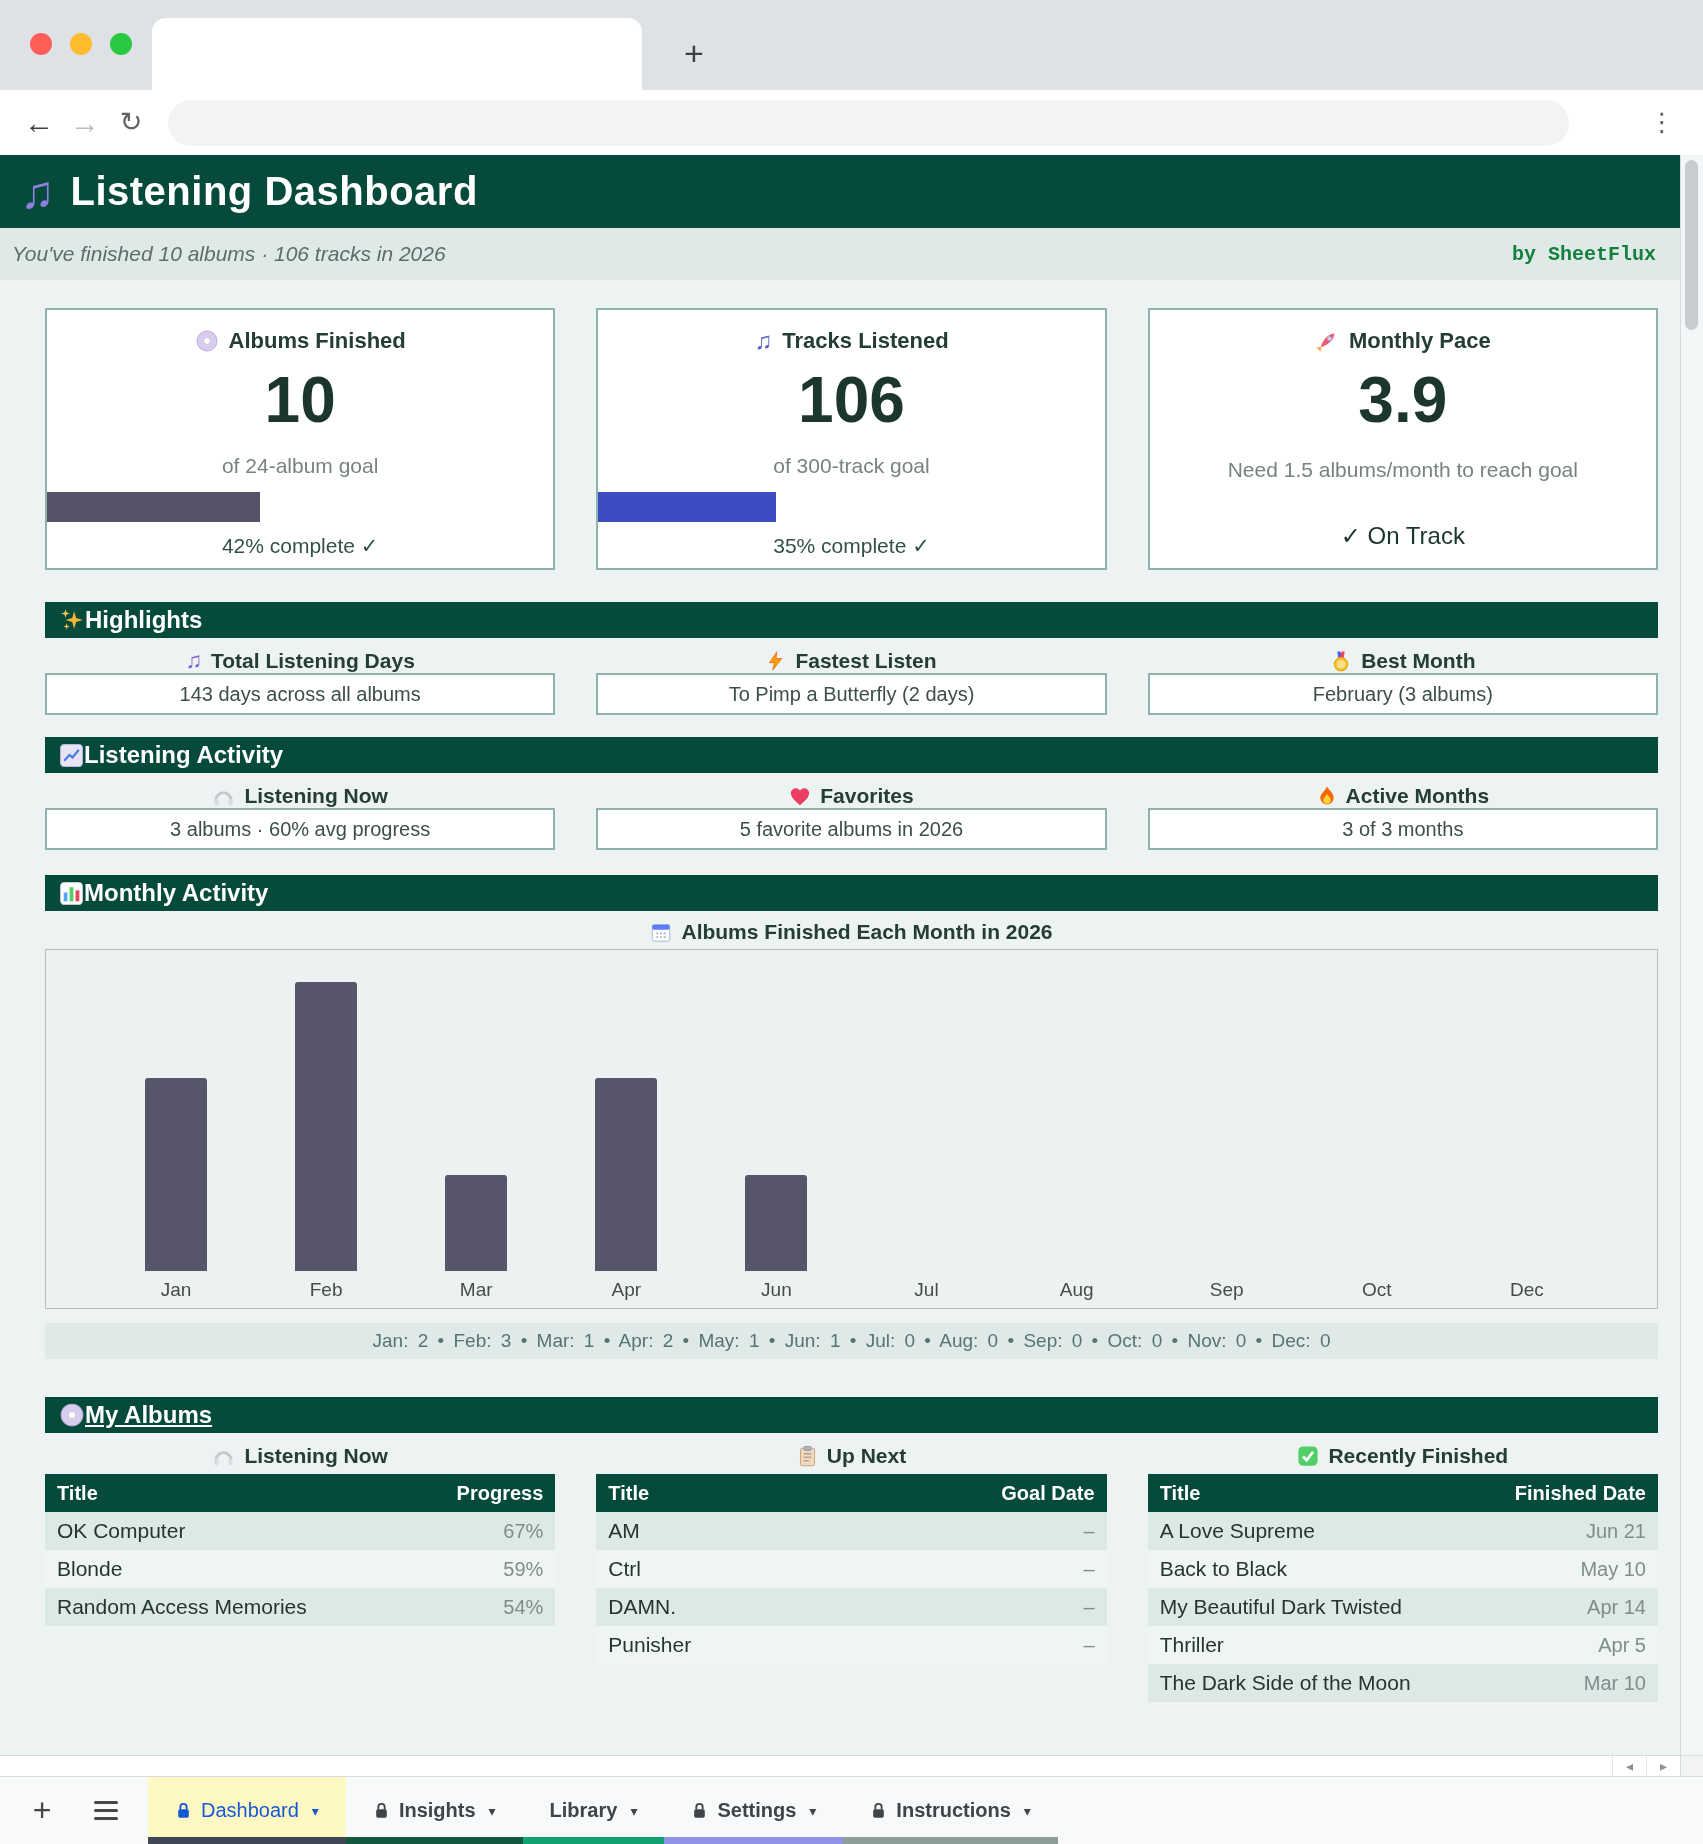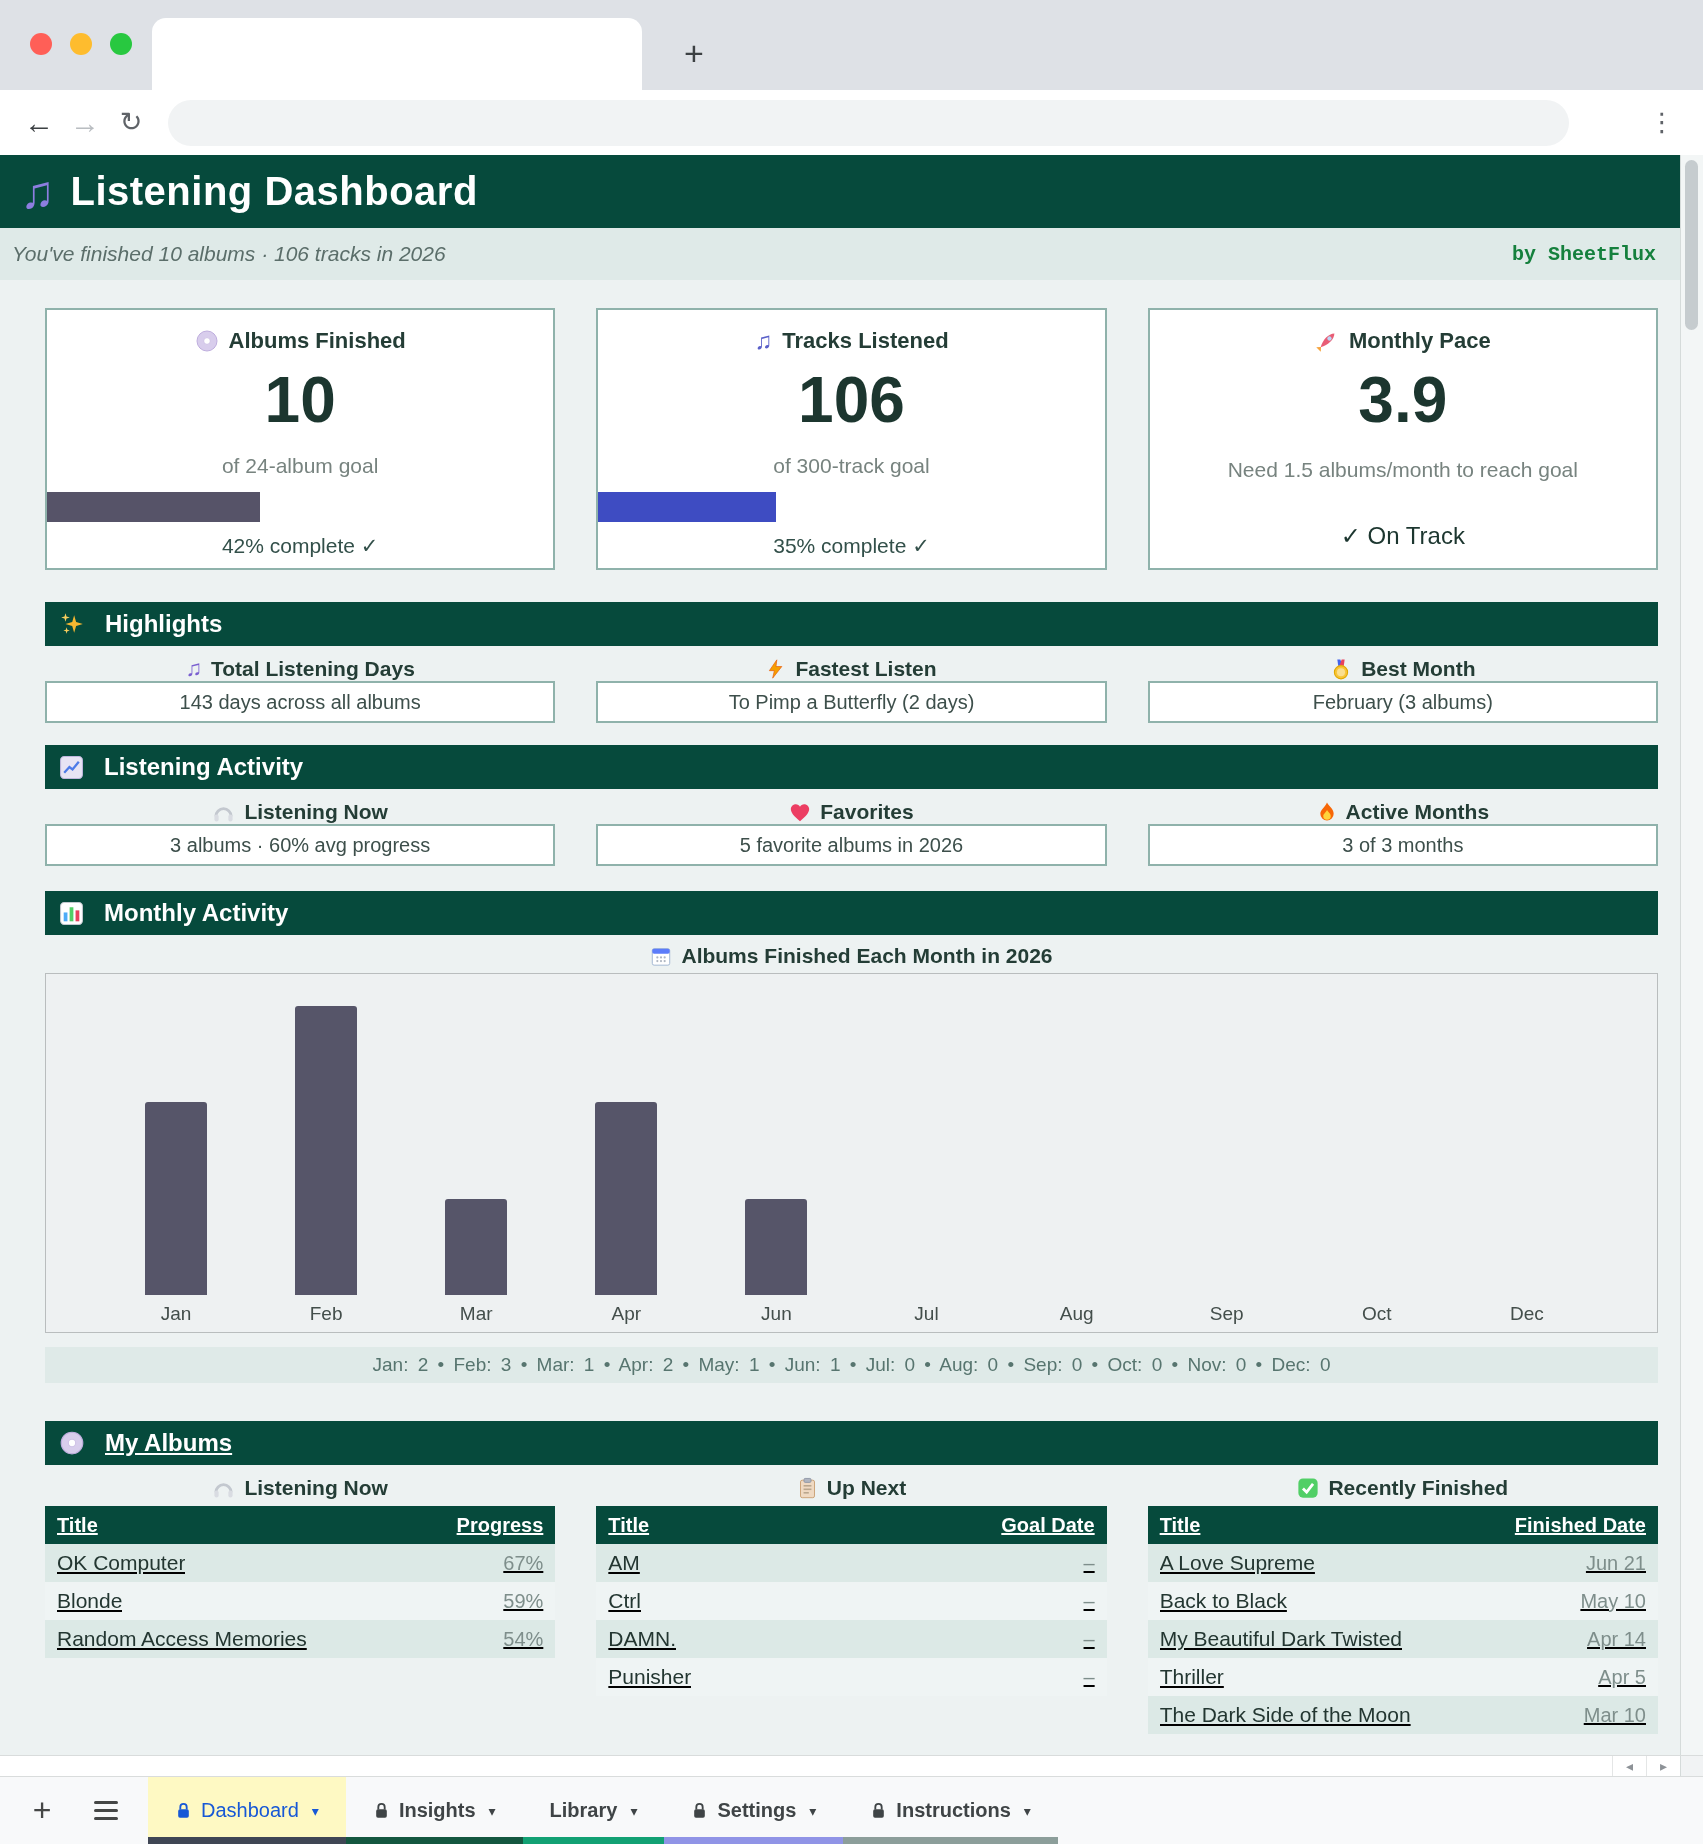--- a/index.html
+++ b/index.html
@@ -37,21 +37,21 @@
   .card-title { font-size:22px; font-weight:bold; color:#243d36; display:flex; align-items:center; justify-content:center; gap:10px; }
   .card-value { font-size:64px; font-weight:bold; color:#1c362f; margin-top:14px; line-height:1; }
   .card-sub { font-size:21px; color:#77837f; margin-top:22px; }
   .card-bar-track { margin-top:14px; height:30px; width:100%; }
   .card-bar-fill { height:30px; }
   .card-foot { font-size:21px; color:#33504a; margin-top:12px; }
   .card-sub-pace { margin-top:26px; }
   .card-foot-pace { margin-top:40px; font-size:24px; color:#1c362f; }
 
   
-  .band { margin-top:32px; height:44px; background:#064a3c; display:flex; align-items:center; padding-left:14px; gap:20px; color:#fff; font-size:24px; font-weight:bold; }
+  .band { margin-top:32px; height:36px; background:#064a3c; display:flex; align-items:center; padding-left:14px; gap:0; color:#fff; font-size:24px; font-weight:bold; }
   .band.tight { margin-top:22px; }
   .band.monthly { margin-top:25px; }
   .band.albums { margin-top:38px;text-decoration:underline; }
 
   .triple { display:flex; gap:41px; }
   .triple > div { flex:1; }
   .item-label { margin-top:11px; font-size:21px; font-weight:bold; color:#243d36; display:flex; justify-content:center; align-items:center; gap:9px; }
   .item-box { margin-top:0; height:42px; background:#fff; border:2px solid #8fb2ab; display:flex; align-items:center; justify-content:center; font-size:20px; color:#3d4f4b; }
 
   
@@ -59,21 +59,21 @@
   .chart-box { margin-top:5px; height:360px; background:#eef1f2; border:1px solid #b9bdbe; display:flex; flex-direction:column; }
   .chart-bars { flex:1; display:flex; align-items:stretch; padding:0 55px; }
   .slot { flex:1; display:flex; flex-direction:column; justify-content:flex-end; align-items:center; }
   .bar { width:62px; border-radius:3px 3px 0 0; }
   .xlab { height:37px; display:flex; align-items:center; font-size:19px; color:#434e4b; }
   .chart-summary { margin-top:14px; height:36px; background:#dfeae8; display:flex; align-items:center; justify-content:center; font-size:19px; color:#57756f; word-spacing:4px; }
 
   
   .tables { display:flex; gap:41px; margin-top:6px; }
   .tables > div { flex:1; }
-  .t-row { height:38px; display:flex; align-items:center; justify-content:space-between; padding:0 12px; font-size:21px;text-decoration:underline; }
+  .t-row { height:38px; display:flex; align-items:center; justify-content:space-between; padding:0 12px; font-size:21px; }
   .t-head { background:#064a3c; color:#fff; font-weight:bold; font-size:20px; }
   .atable .t-row:nth-child(even) { background:#dce9e6; }
   .atable .t-row:nth-child(odd):not(.t-head) { background:#eff4f4; }
   .t-title { color:#233631; white-space:nowrap; overflow:hidden; max-width:76%; }
   .t-val { color:#7e8e8b; font-size:20px; }
 
   
   .vscroll { position:absolute; top:0; right:0; width:23px; height:100%; background:#f3f6f6; border-left:1px solid #d5dbda; }
   .vthumb { position:absolute; top:5px; left:4px; width:13px; height:170px; background:#c6cccf; border-radius:7px; }
 

